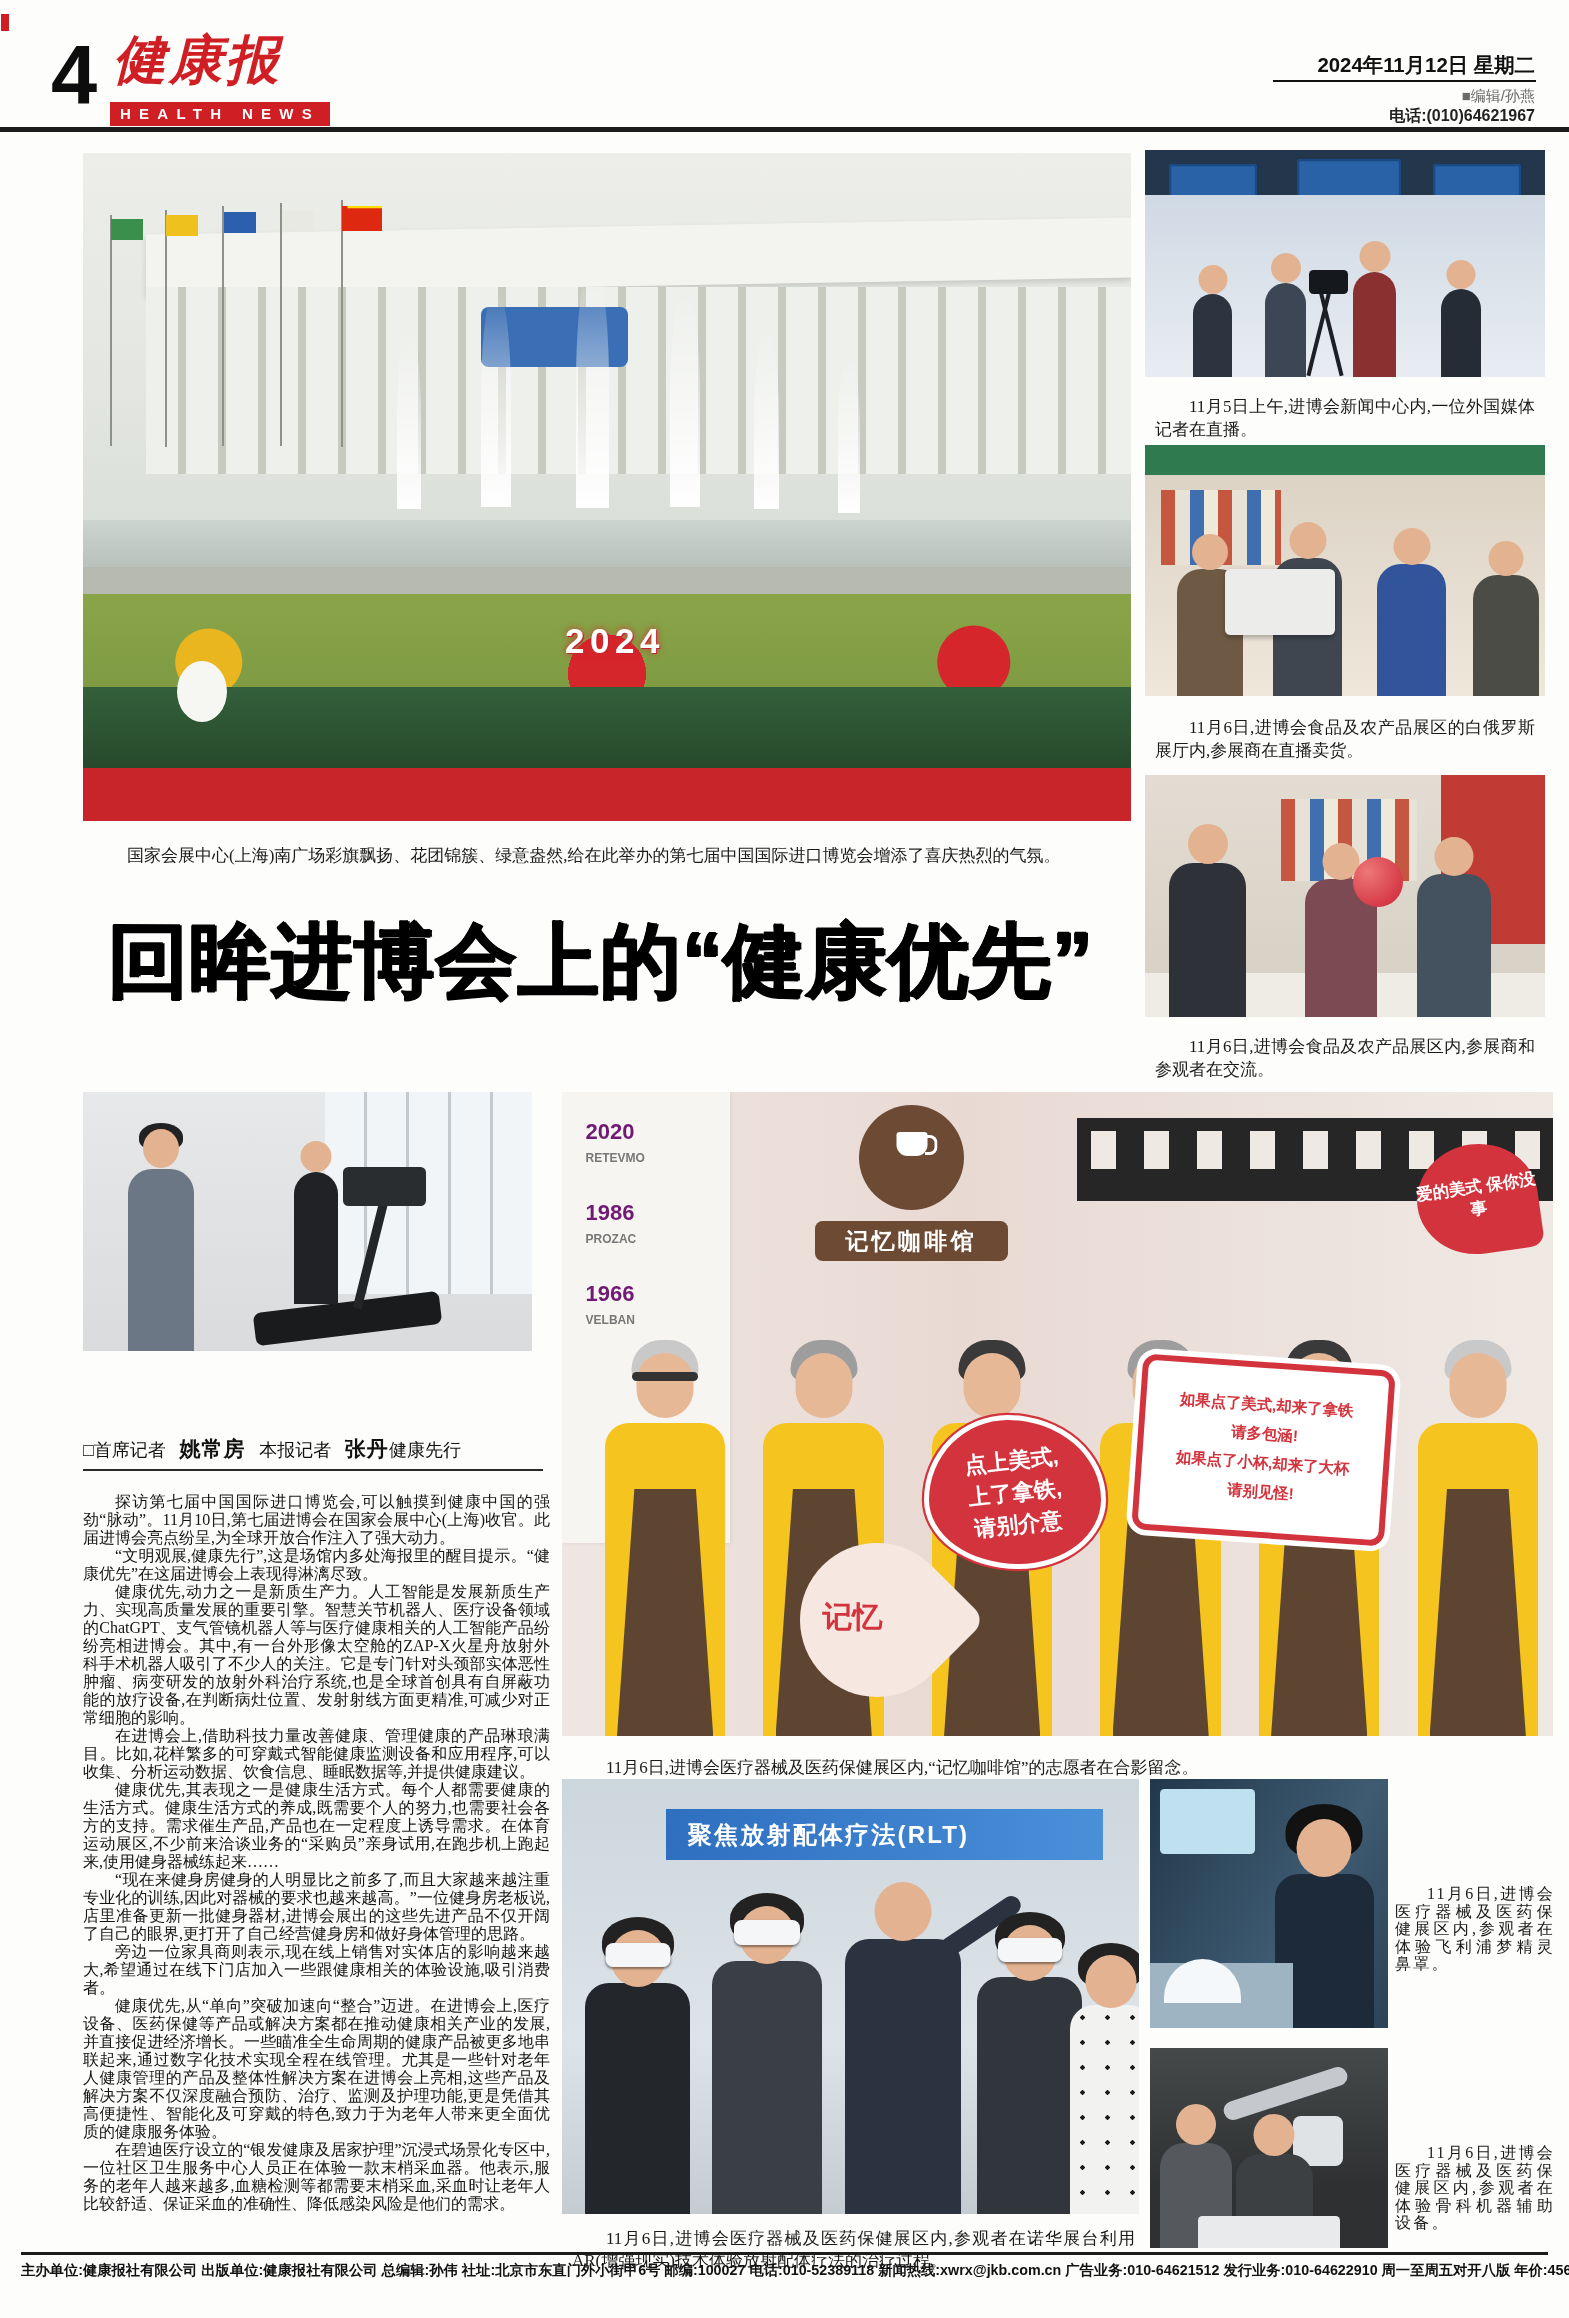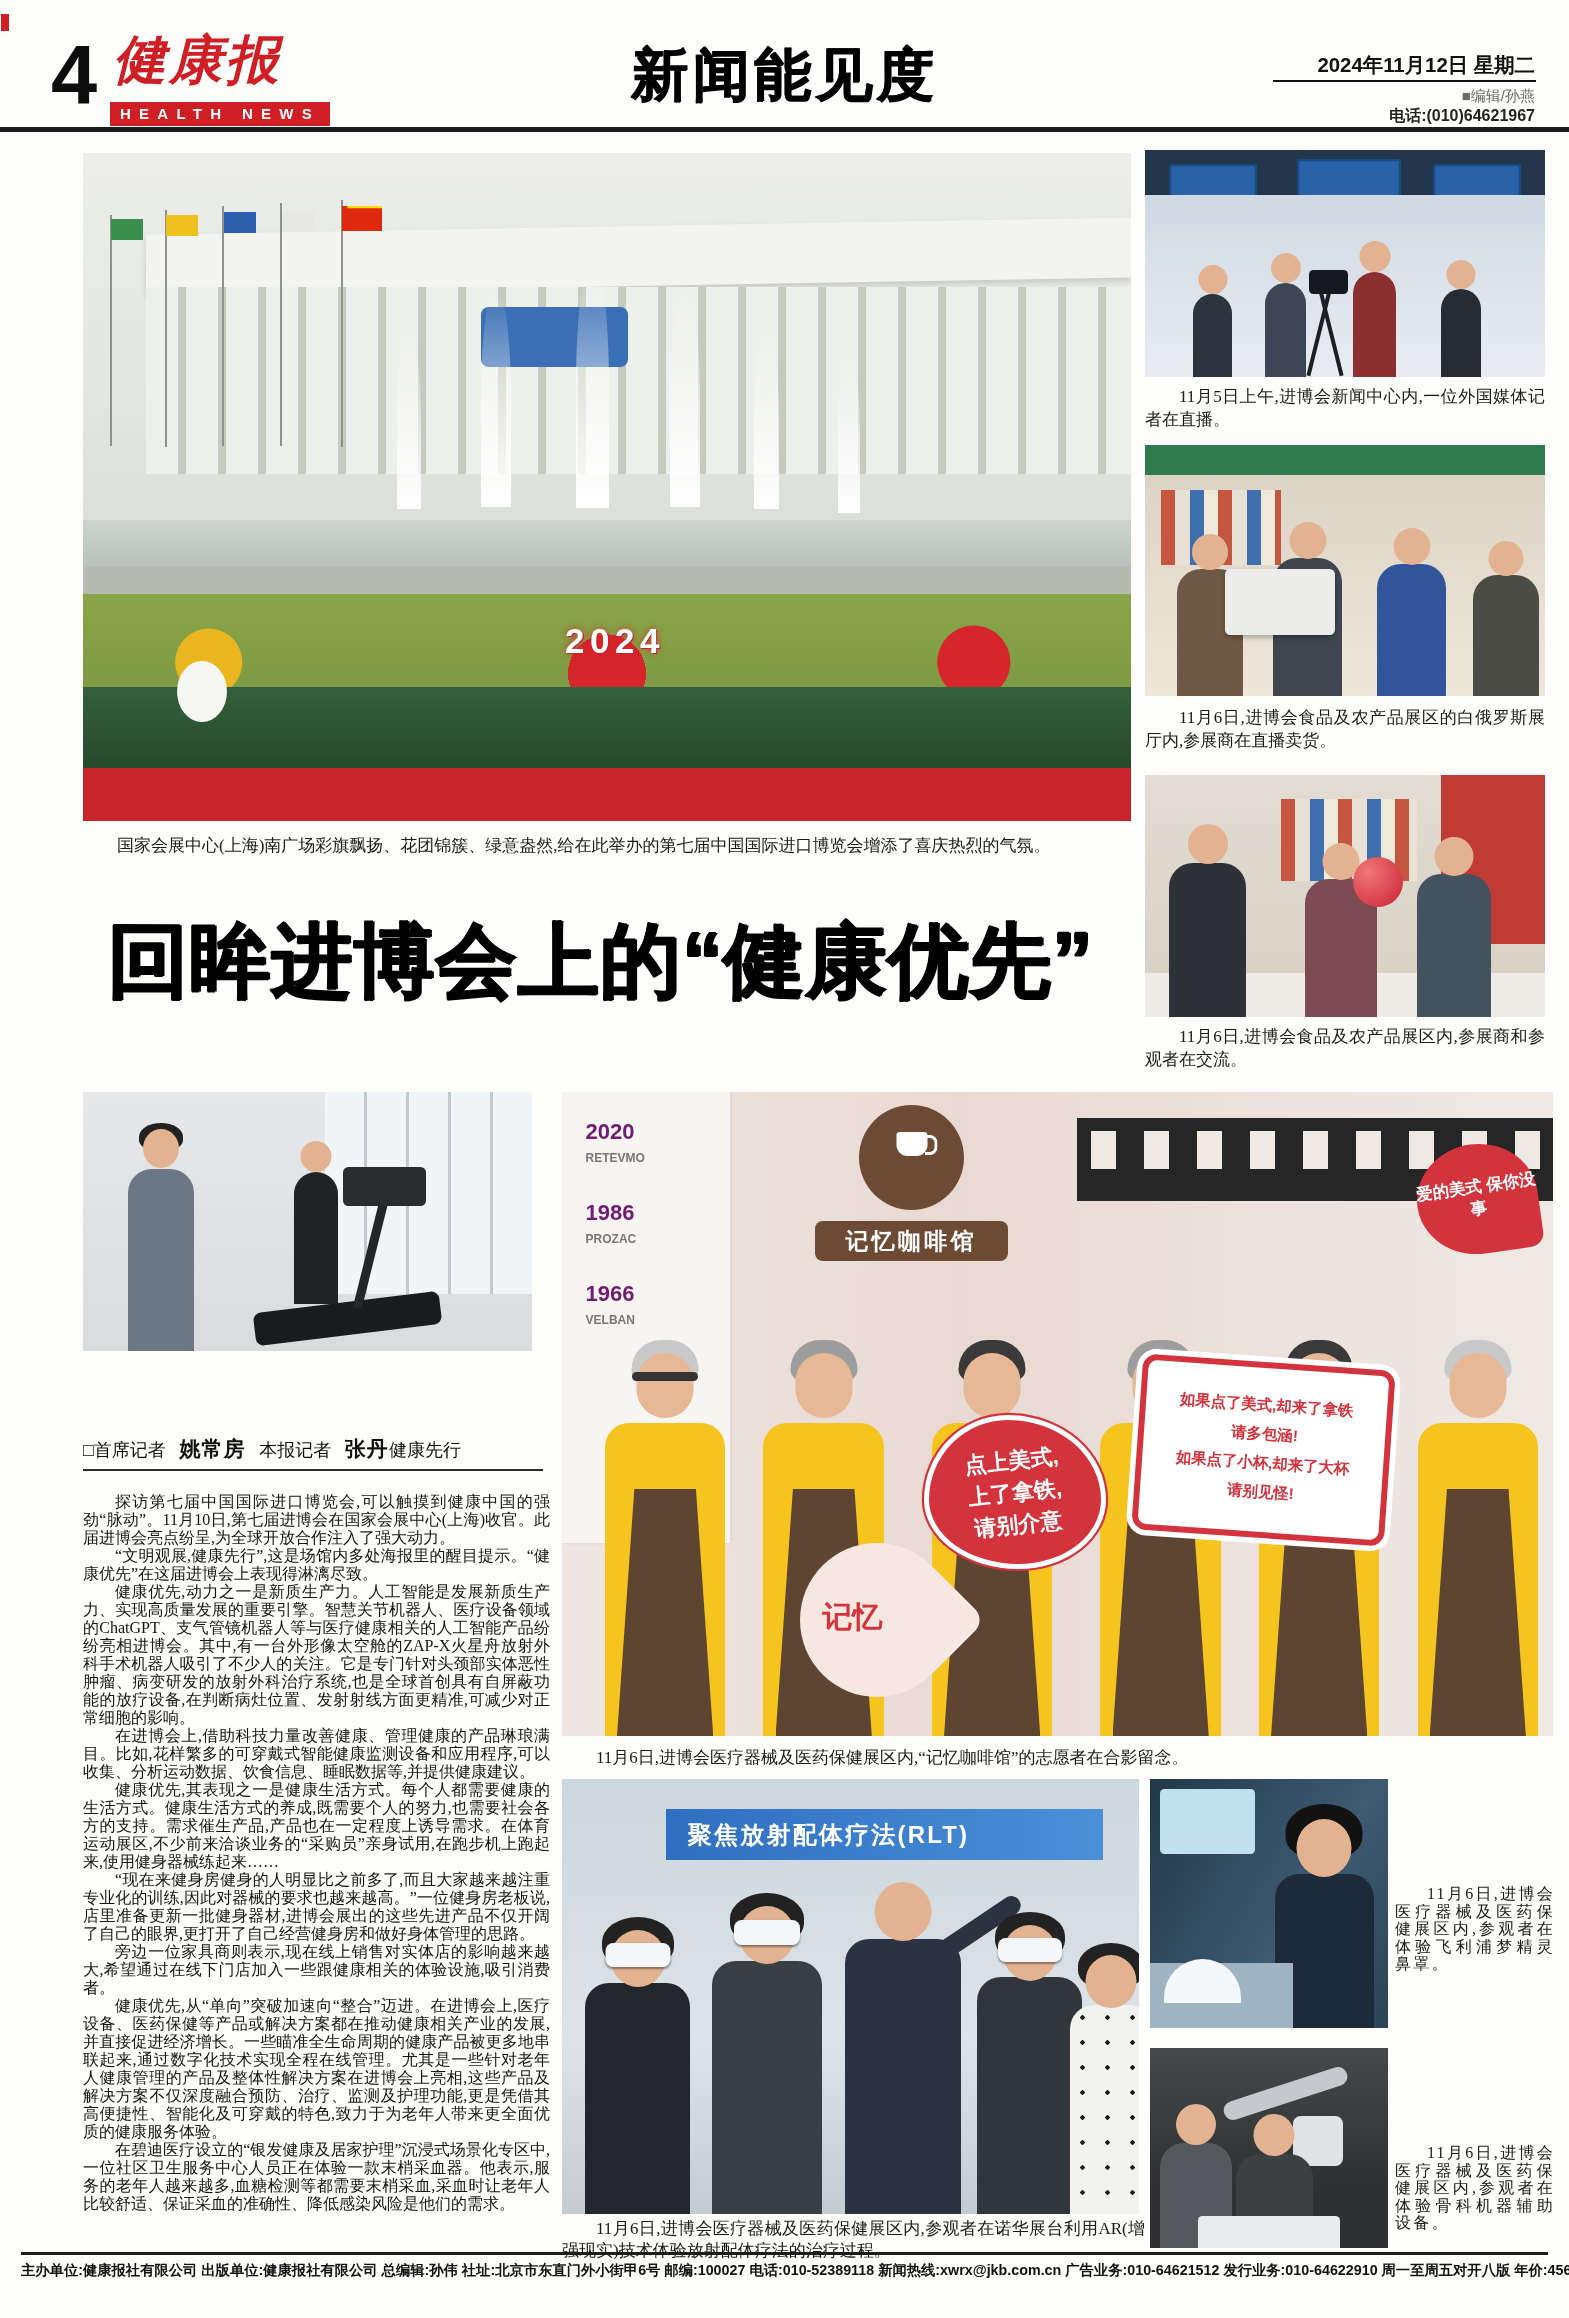--- a/index.html
+++ b/index.html
@@ -14,21 +14,21 @@
   .section-title{font-family:"Liberation Serif",serif;font-weight:900;font-size:57px;color:#000;letter-spacing:4.4px;
                  text-shadow:1.1px 0 #000,0 0.6px #000;}
   .dateline{font-family:"Liberation Sans",sans-serif;font-weight:700;font-size:20.4px;color:#111;text-align:right;}
   .editorline{font-family:"Liberation Sans",sans-serif;font-size:15px;color:#6a6a6a;margin-left:29px;}
   .phoneline{font-family:"Liberation Sans",sans-serif;font-weight:700;font-size:16px;color:#222;}
   .rule-thick{background:#1c1c1c;}
   
   .ph{position:absolute;overflow:hidden;background:#d8d8d4;}
   
   .cap{font-family:"Liberation Serif",serif;font-size:17px;line-height:23px;color:#1a1a1a;text-align:justify;}
-  .cap p{margin:0;text-indent:2em;}
+  .cap p{margin:10px;text-indent:2em;}
   .vcap{font-family:"Liberation Serif",serif;font-size:16px;line-height:17.6px;letter-spacing:2.2px;color:#1a1a1a;text-align:justify;}
   .vcap p{margin:0;text-indent:2em;}
   .headline{font-family:"Liberation Sans",sans-serif;font-weight:900;font-size:81px;line-height:1.15;color:#000;
             letter-spacing:1.1px;text-shadow:1.7px 0 #000,-0.6px 0 #000,0 1.1px #000,0 -0.6px #000;white-space:nowrap;}
   .byline{font-family:"Liberation Serif",serif;font-size:18px;color:#111;white-space:nowrap;}
   .byline b{font-size:21px;font-weight:700;letter-spacing:1.1px;}
   .article{font-family:"Liberation Serif",serif;font-size:16px;line-height:18px;text-align:justify;color:#141414;overflow:hidden;}
   .article p{margin:0;text-indent:2em;}
   .footer-line{font-family:"Liberation Sans",sans-serif;font-weight:700;font-size:14.3px;color:#111;white-space:nowrap;}
   
@@ -93,21 +93,20 @@
 </style>
 </head>
 <body>
 
 <div class="page">
 
   <div class="abs" style="left:1.1px;top:14.3px;width:7.7px;height:16.5px;background:#cf1e24;"></div>
   <div class="abs pagenum" style="left:51px;top:34px;">4</div>
   <div class="abs logo-cn" style="left:113px;top:34px;">健康报</div>
   <div class="abs logo-bar" style="left:110px;top:102px;width:220px;">HEALTH NEWS</div>
-  <div class="abs section-title" style="left:50%;top:37px;transform:translateX(-50%);">新闻能见度</div>
   <div class="abs dateline" style="right:34px;top:51px;">2024年11月12日 星期二</div>
   <div class="abs" style="right:33px;top:80px;width:263px;height:1.7px;background:#111;"></div>
   <div class="abs editorline" style="right:34px;top:87px;">■编辑/孙燕</div>
   <div class="abs phoneline" style="right:34px;top:106px;">电话:(010)64621967</div>
   <div class="abs rule-thick" style="left:0;top:127px;width:1569px;height:5px;"></div>
 
   <div class="ph" style="left:83px;top:153px;width:1048px;height:668px;">
     <div class="abs sky" style="left:0;top:0;right:0;height:62%;"></div>
     <div class="abs canopy" style="left:6%;top:11%;right:0;height:9%;transform:skewY(-1deg);"></div>
     <div class="abs colonnade" style="left:6%;top:20%;right:0;height:28%;"></div>

